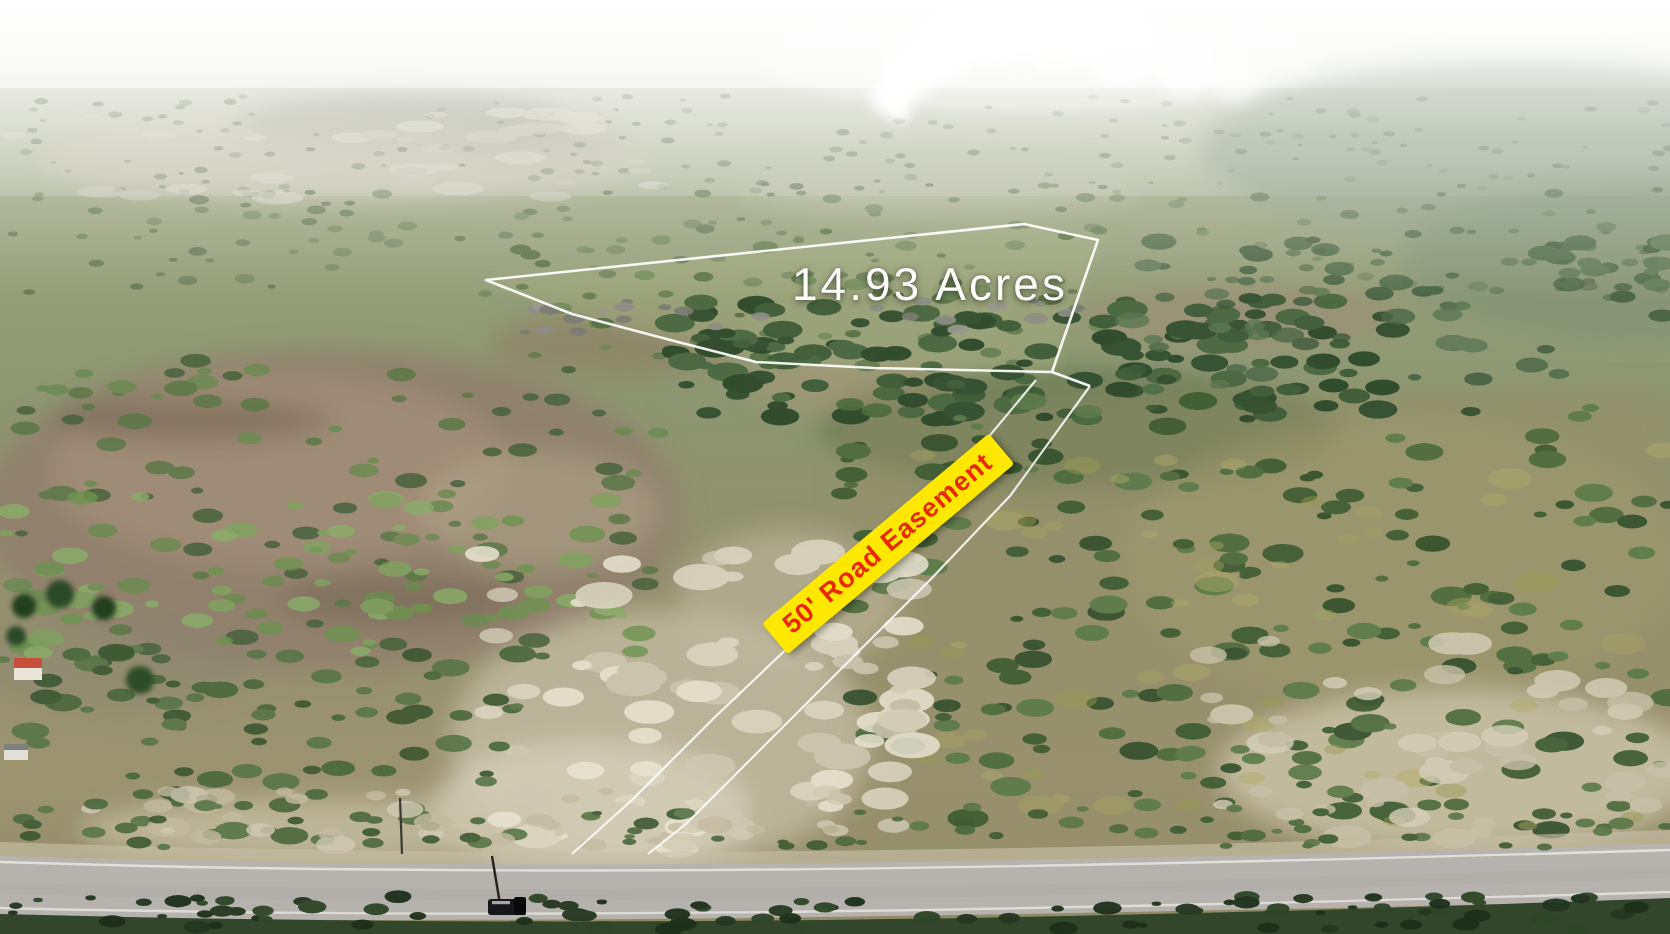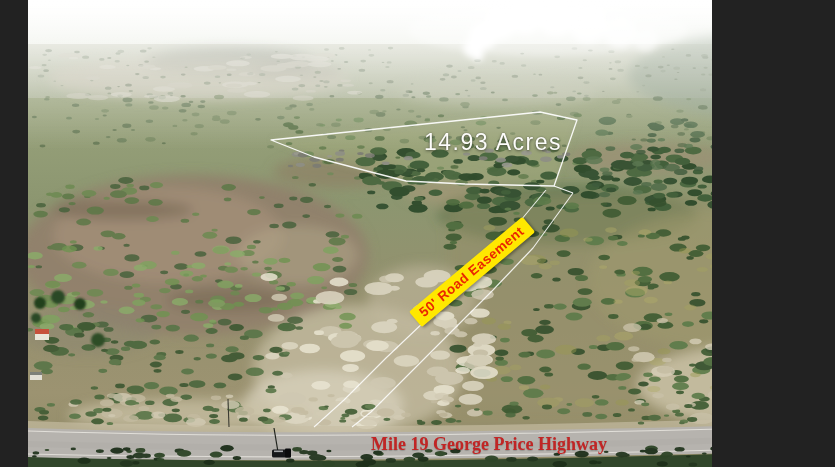--- a/index.html
+++ b/index.html
@@ -1,17 +1,17 @@
 <!DOCTYPE html>
 <html><head>
 <meta charset="utf-8">
 <style>
   html,body{margin:0;padding:0;background:#222;}
-  .stage{position:relative;width:684px;height:467px;overflow:hidden;background:#9aa37c;
-         font-family:"Liberation Sans",sans-serif;margin-left:28px;}
+  .stage{position:relative;width:835px;height:467px;overflow:hidden;background:#9aa37c;
+         font-family:"Liberation Sans",sans-serif;}
   .stage svg{position:absolute;left:0;top:0;display:block;}
   .overlay-label{position:absolute;white-space:nowrap;}
   .acres-label{left:396px;top:129px;font-size:23px;letter-spacing:1.5px;color:#fdfdfa;
      text-shadow:0 1px 3px rgba(40,45,35,.7),0 0 1px rgba(60,60,50,.5);}
   .easement-label{left:444px;top:272px;transform:translate(-50%,-50%) rotate(-40deg);
      background:#ffe800;color:#ea2800;font-weight:700;font-size:13.5px;letter-spacing:.5px;
      padding:2px 8px 3px;border-radius:2px;box-shadow:1px 2px 3px rgba(0,0,0,.35);}
   .highway-label{left:461px;top:434px;transform:translateX(-50%);
      font-family:"Liberation Serif",serif;font-weight:700;font-size:18px;color:#c12525;
      text-shadow:0 1px 1px rgba(0,0,0,.2);}
@@ -1730,14 +1730,13 @@
   <g fill="none" stroke="#ffffff" stroke-opacity=".85" stroke-width="1.1" stroke-linejoin="round">
     <path d="M518,190 L478,238 L438,280 L398,320 L358,358 L316,400 L286,427"></path>
     <path d="M545,193 L505,248 L465,290 L425,330 L385,370 L343,412 L324,427"></path>
   </g>
 </svg>
 
 <div class="overlay-label acres-label" style="color: rgb(253, 253, 250);">14.93 Acres</div>
 
 <div class="overlay-label easement-label" style="color: rgb(234, 40, 0); background-color: rgb(255, 232, 0);">50' Road Easement</div>
 
-<div class="overlay-label highway-label" style="color: rgb(193, 37, 37);">Mile 19 George Price Highway</div>
 </div>
 
 </body></html>

